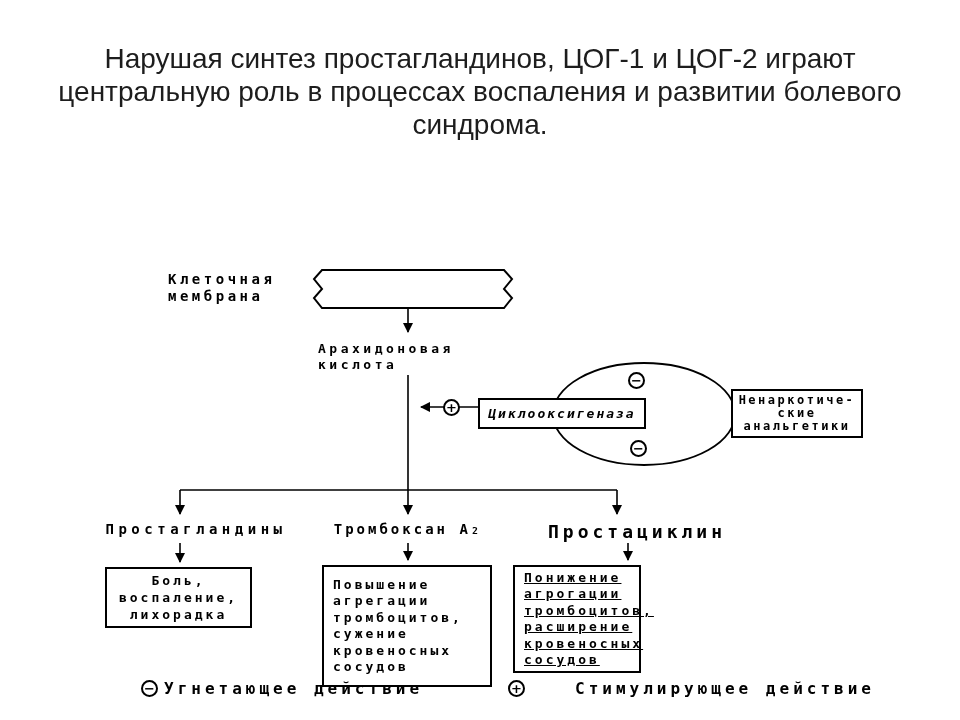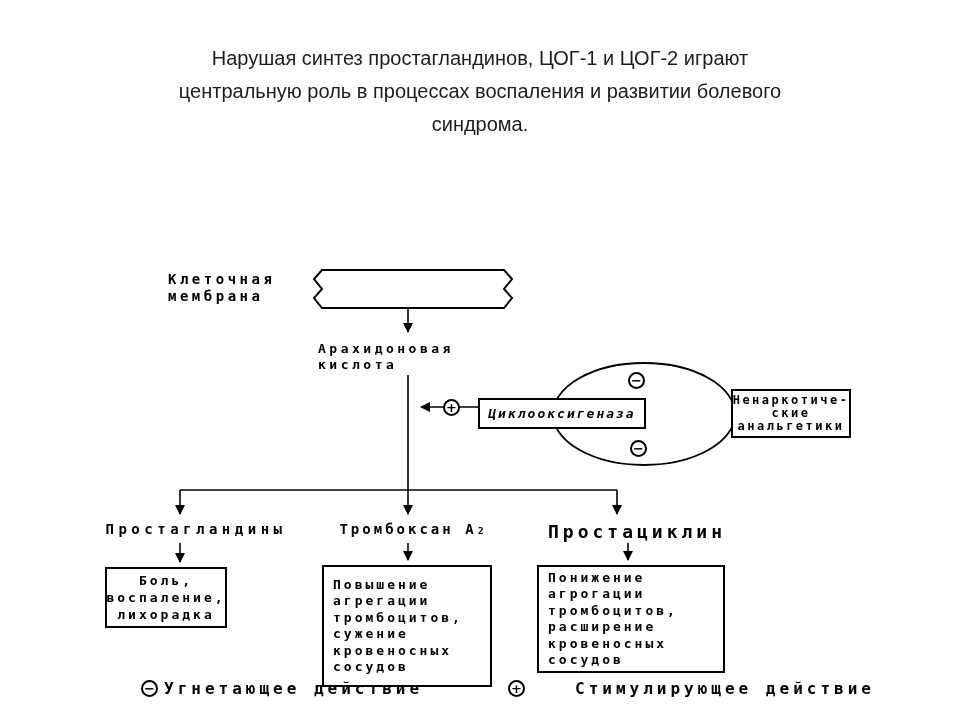--- a/index.html
+++ b/index.html
@@ -1,21 +1,21 @@
 <!DOCTYPE html>
 <html><head>
 <meta charset="utf-8">
 <style>
   * { margin:0; padding:0; box-sizing:border-box; }
   html,body { background:#ffffff; }
   .page { position:relative; width:960px; height:720px; background:#fff; overflow:hidden; }
   .title {
     position:absolute; left:40px; top:42px; width:880px;
     text-align:center; font-family:"Liberation Sans","DejaVu Sans",sans-serif;
-    font-size:20px; line-height:33px; color:#1d1d1d; white-space:pre-line;
+    font-size:28px; line-height:33px; color:#1d1d1d; white-space:pre-line;
   }
   .mono {
     position:absolute; font-family:"DejaVu Sans Mono","Liberation Mono",monospace;
     font-weight:700; color:#000; white-space:pre-line;
   }
   .box {
     border:2px solid #000; background:#fff;
     display:flex; align-items:center; justify-content:center; text-align:center;
   }
   .box.left { justify-content:flex-start; text-align:left; padding-left:9px; }
@@ -67,42 +67,42 @@
 
   <div class="mono" style="left:168px;top:271px;width:140px;font-size:14px;letter-spacing:3.5px;line-height:17px;">Клеточная
 мембрана</div>
 
 
   <div class="mono" style="left:318px;top:341px;width:180px;text-align:left;font-size:13px;letter-spacing:3.5px;line-height:16px;">Арахидоновая
 кислота</div>
 
   <div class="mono box" style="left:478px;top:398px;width:168px;height:31px;font-size:13px;letter-spacing:2px;font-style:italic;">Циклооксигеназа</div>
 
-  <div class="mono box" style="left:731px;top:389px;width:120px;height:49px;font-size:12px;letter-spacing:2.5px;line-height:13px;">Ненаркотиче-
+  <div class="mono box" style="left:731px;top:389px;width:132px;height:49px;font-size:12px;letter-spacing:2.5px;line-height:13px;">Ненаркотиче-
 ские
 анальгетики</div>
 
   <span class="sign" style="left:443px;top:399px;">+</span>
   <span class="sign" style="left:628px;top:372px;">−</span>
   <span class="sign" style="left:630px;top:440px;">−</span>
 
   <div class="mono" style="left:100px;top:521px;width:192px;text-align:center;font-size:14px;letter-spacing:4.5px;">Простагландины</div>
-  <div class="mono" style="left:328px;top:521px;width:160px;text-align:right;font-size:14px;letter-spacing:3px;">Тромбоксан А₂</div>
+  <div class="mono" style="left:328px;top:521px;width:160px;text-align:center;font-size:14px;letter-spacing:3px;">Тромбоксан А₂</div>
   <div class="mono" style="left:548px;top:521px;width:164px;text-align:center;font-size:18px;letter-spacing:4px;">Простациклин</div>
 
-  <div class="mono box" style="left:105px;top:567px;width:122px;height:61px;font-size:13px;letter-spacing:3px;line-height:17px;">Боль,
+  <div class="mono box" style="left:105px;top:567px;width:147px;height:61px;font-size:13px;letter-spacing:3px;line-height:17px;">Боль,
 воспаление,
 лихорадка</div>
   <div class="mono box left" style="left:322px;top:565px;width:170px;height:122px;font-size:13px;letter-spacing:3px;line-height:16.5px;">Повышение
 агрегации
 тромбоцитов,
 сужение
 кровеносных
 сосудов</div>
-  <div class="mono box left" style="left:537px;top:565px;width:188px;height:108px;font-size:13px;letter-spacing:3px;line-height:16.5px;">Понижение
+  <div class="mono box left" style="left:513px;top:565px;width:128px;height:108px;font-size:13px;letter-spacing:3px;line-height:16.5px;text-decoration:underline;">Понижение
 агрогации
 тромбоцитов,
 расширение
 кровеносных
 сосудов</div>
 
   <span class="sign" style="left:141px;top:680px;">−</span>
   <div class="mono" style="left:164px;top:679px;font-size:16px;letter-spacing:4px;">Угнетающее действие</div>
 
   <span class="sign" style="left:508px;top:680px;">+</span>

